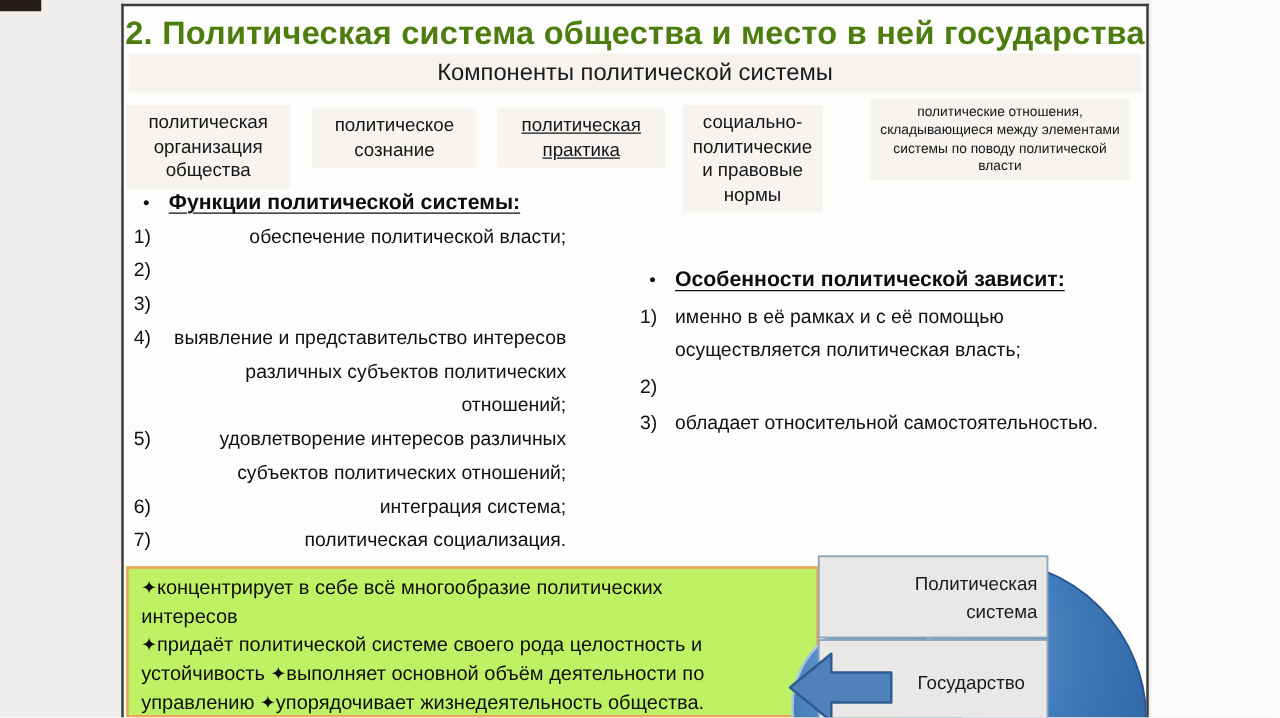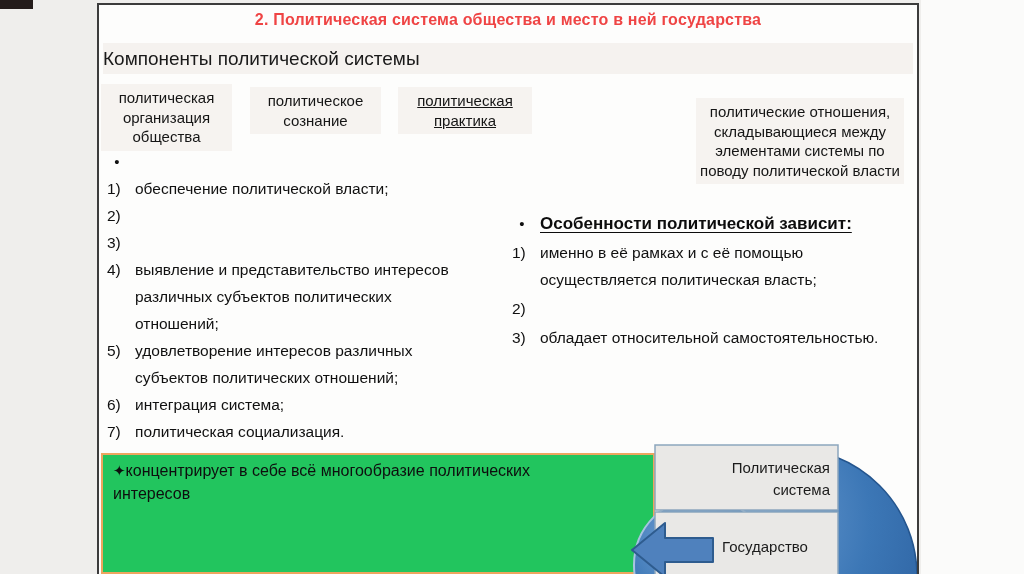--- a/index.html
+++ b/index.html
@@ -13,84 +13,86 @@
   .right-margin { position:absolute; left:921px; top:0; width:103px; height:574px; background:#fbfbfa; }
 
   .slide {
     position:absolute; left:97px; top:3px; width:822px; height:571px;
     background:#fdfdfc; border:2px solid #3c3c3c; border-bottom:none;
     box-sizing:border-box; overflow:hidden;
   }
 
   .title {
     position:absolute; top:6px; left:0; right:0; text-align:center;
-    font-size:16px; font-weight:bold; color:#ef4444; letter-spacing:.2px;
+    font-size:26px; font-weight:bold; color:#4d7c0f; letter-spacing:.2px;
   }
   .subtitle {
     position:absolute; top:38px; left:4px; right:4px; height:31px; line-height:31px;
-    background:#f5f2ef; text-align:left; font-size:19px; color:#1a1a1a;
+    background:#f5f2ef; text-align:center; font-size:19px; color:#1a1a1a;
   }
 
   .comp {
     position:absolute; background:#f6f3f0; color:#151515;
     font-size:15px; line-height:1.3; text-align:center; padding:4px 3px; box-sizing:border-box;
   }
   .comp1 { left:2px;   top:79px; width:131px; }
   .comp2 { left:151px; top:82px; width:131px; }
   .comp3 { left:299px; top:82px; width:134px;text-decoration:underline; }
   .comp4 { left:447px; top:79px; width:112px; }
-  .comp5 { left:597px; top:74px; width:208px; font-size:15px;margin-top:19px; }
+  .comp5 { left:597px; top:74px; width:208px; font-size:11px; }
 
   .list { position:absolute; }
   .functions { left:0; top:143px; width:360px; }
   .features  { left:405px; top:205px; width:390px; }
   .list-heading { display:flex; align-items:baseline; line-height:27px; }
   .list-heading .bullet { flex:none; width:36px; text-align:center; font-size:15px; }
   .heading-text { font-size:17px; font-weight:bold; color:#0d0d0d;
                   text-decoration:underline; text-underline-offset:3px; }
   .list-item { display:flex; font-size:15.5px; line-height:27px; color:#101010; }
   .features .list-item { margin-top:2px; }
   .list-item .num { flex:none; width:36px; box-sizing:border-box; padding-left:8px; }
-  .functions .list-item .text { width:318px; }
+  .functions .list-item .text { width:318px;text-align:right; }
   .features  .list-item .text { width:345px; }
 
   .bottom-box {
     position:absolute; left:2px; top:448px; width:554px; height:121px;
-    border:2px solid #eda55f; background:#22c55e; box-sizing:border-box;
+    border:2px solid #eda55f; background:#bef264; box-sizing:border-box;
     padding:4px 14px 12px 10px; font-size:16px; line-height:23px; color:#0e0e0e;
   }
   .bottom-box p { margin:0; }
   .bottom-box .p1 { max-width:470px; }
   .diamond { font-size:15px; }
 
   .diagram { position:absolute; left:526px; top:430px; width:293px; height:159px; }
   .diagram svg { position:absolute; left:0; top:0; }
   .diag-label { position:absolute; font-size:15px; color:#1b1b1b; }
   .diag-label1 { top:22px; right:88px; width:130px; text-align:right; line-height:1.45; }
-  .diag-label2 { top:103px; left:85px; width:110px; text-align:center; }
+  .diag-label2 { top:103px; left:85px; width:110px; text-align:right; }
 </style>
 </head>
 <body>
 
 <div class="corner-mark"></div>
 <div class="right-margin"></div>
 
 <div class="slide">
 
   <div class="title">2. Политическая система общества и место в ней государства</div>
   <div class="subtitle">Компоненты политической системы</div>
 
   <div class="comp comp1">политическая организация общества</div>
   <div class="comp comp2">политическое сознание</div>
   <div class="comp comp3">политическая практика</div>
+  <div class="comp comp4">социально-политические и правовые нормы</div>
   <div class="comp comp5">политические отношения, складывающиеся между элементами системы по поводу политической власти</div>
 
   <div class="list functions">
     <div class="list-heading">
       <span class="bullet">•</span>
+      <span class="heading-text">Функции политической системы:</span>
     </div>
     <div class="list-item">
       <span class="num">1)</span>
       <span class="text">обеспечение политической власти;</span>
     </div>
     <div class="list-item">
       <span class="num">2)</span>
     </div>
     <div class="list-item">
       <span class="num">3)</span>
@@ -126,20 +128,21 @@
       <span class="num">2)</span>
     </div>
     <div class="list-item">
       <span class="num">3)</span>
       <span class="text">обладает относительной самостоятельностью.</span>
     </div>
   </div>
 
   <div class="bottom-box">
     <p class="p1"><span class="diamond">✦</span><span>концентрирует в себе всё многообразие политических интересов</span></p>
+    <p class="p2"><span class="diamond">✦</span><span>придаёт политической системе своего рода целостность и устойчивость</span> <span class="diamond">✦</span><span>выполняет основной объём деятельности по управлению</span> <span class="diamond">✦</span><span>упорядочивает жизнедеятельность общества.</span></p>
   </div>
 
   <div class="diagram">
     <svg width="293" height="159" viewBox="0 0 293 159">
       <defs>
         <radialGradient id="bigBlue" cx="35%" cy="28%" r="85%">
           <stop offset="0%" stop-color="#6f9fd4"></stop>
           <stop offset="55%" stop-color="#3c77b6"></stop>
           <stop offset="100%" stop-color="#2b5f9e"></stop>
         </radialGradient>

